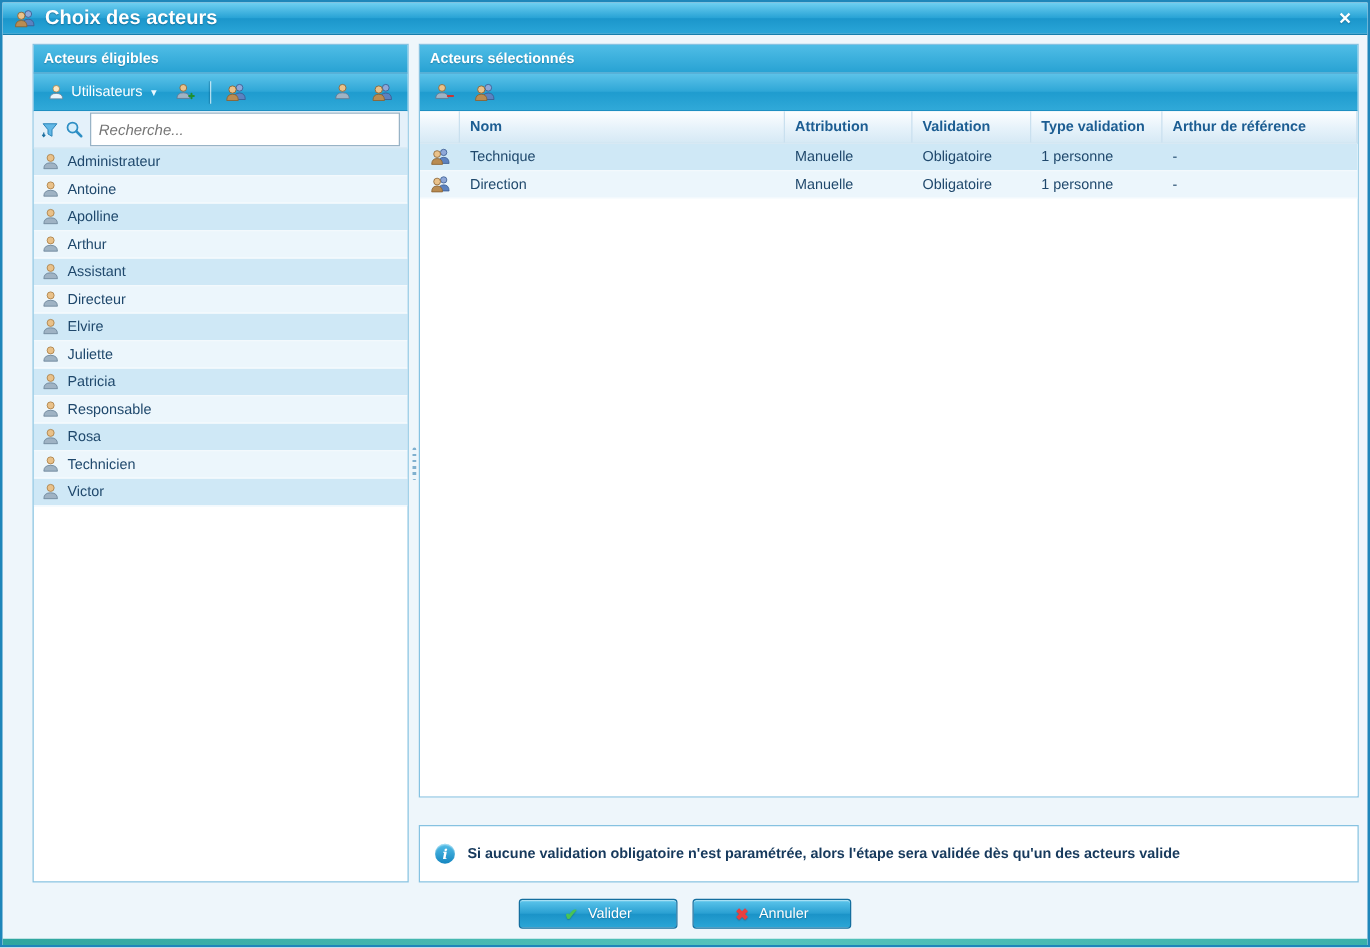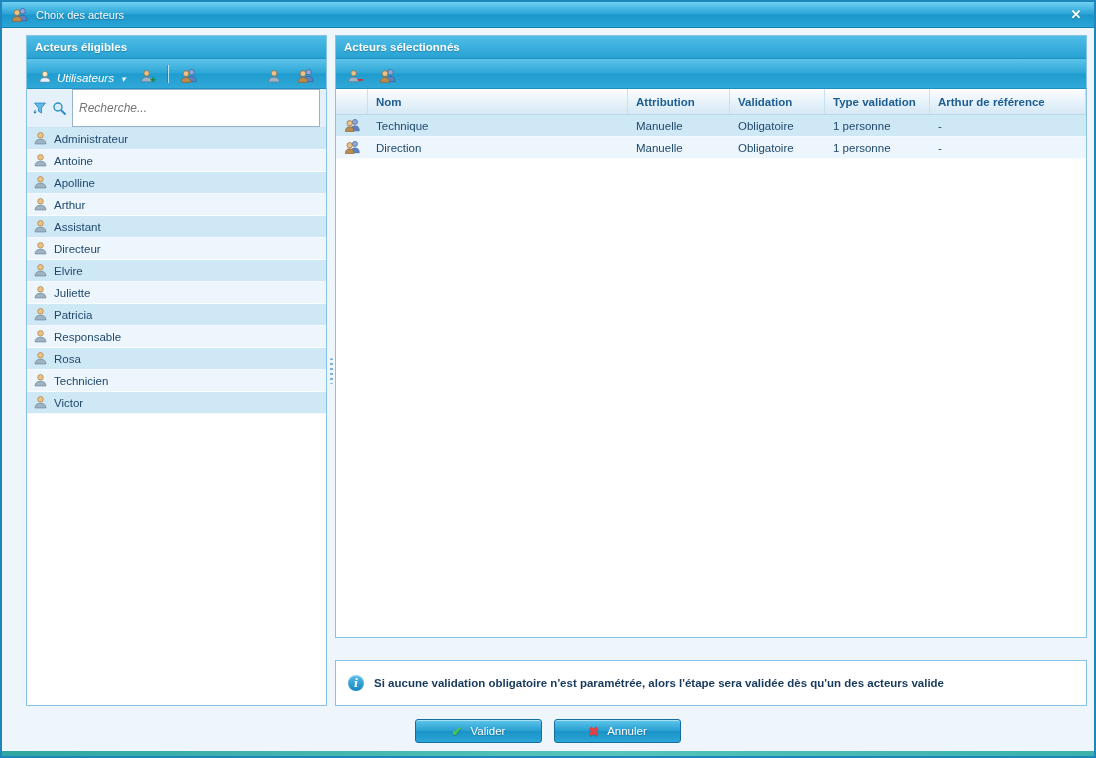--- a/index.html
+++ b/index.html
@@ -16,21 +16,21 @@
   }
 
   
   .titlebar {
     height: 26px; flex: 0 0 26px;
     background: linear-gradient(#6fd0f2, #2aa4d6 48%, #1b96cb 52%, #2aa6d8);
     display: flex; align-items: center; gap: 7px; padding: 0 9px;
     border-bottom: 1px solid #157ead;
   }
   .titlebar .title {
-    flex: 1; color: #fff; font-weight: normal; font-size: 11px;
+    flex: 1; color: #fff; font-weight: bold; font-size: 16px;
     text-shadow: 0 1px 1px rgba(0,60,90,.45);
   }
   .close {
     color: #fff; font-weight: bold; font-size: 13px; cursor: pointer;
     width: 18px; text-align: center; text-shadow: 0 1px 1px rgba(0,60,90,.4);
   }
 
   
   .main { flex: 1; display: flex; padding: 7px 7px 5px 24px; min-height: 0; }
 
@@ -44,37 +44,37 @@
     background: linear-gradient(#4fbde6, #28a2d3);
     border-bottom: 1px solid #1f90c3;
     text-shadow: 0 1px 1px rgba(0,60,90,.35);
   }
   .toolbar {
     flex: 0 0 30px; display: flex; align-items: center; gap: 7px; padding: 0 7px;
     background: linear-gradient(#5cc3e9, #2fa7d7 48%, #1f9ccf 52%, #30a9d8);
     border-bottom: 1px solid #1e8fc2;
   }
   .tb-btn {
-    display: flex; align-items: flex-end; justify-content: center; gap: 5px;
+    display: flex; align-items: center; justify-content: center; gap: 5px;
     background: transparent; border: 1px solid transparent; border-radius: 2px;
     height: 22px; padding: 0 3px; cursor: pointer;
-    color: #fff; font-size: 11.5px; font-family: inherit; font-style: italic;
+    color: #fff; font-size: 11.5px; font-family: inherit;
   }
   .caret { font-size: 9px; color: #eaf8ff; margin-left: 2px; }
   .tb-sep { width: 1px; height: 18px; background: rgba(255,255,255,.65); box-shadow: -1px 0 0 rgba(0,80,120,.3); }
   .tb-spacer { flex: 1; }
 
   
   .left { width: 301px; flex: 0 0 301px; }
   .searchrow {
     flex: 0 0 30px; display: flex; align-items: center; gap: 5px; padding: 0 6px;
     background: #e4f1fa; border-bottom: 1px solid #cde3f1;
   }
   .search-input {
-    flex: 1; height: 38px; border: 1px solid #98b3c6; background: #fff;
+    flex: 1; height: 27px; border: 1px solid #98b3c6; background: #fff;
     padding: 0 6px; font-family: "Liberation Sans", sans-serif;
     font-size: 12px; font-style: italic; color: #0c4a6e; outline: none;
   }
   .user-list { flex: 1; overflow: auto; }
   .user-row {
     height: 22px; display: flex; align-items: center; gap: 6px; padding: 0 6px;
     font-size: 11.5px; color: #1f486c; cursor: default;
     border-bottom: 1px solid rgba(255,255,255,.75);
   }
   .user-row:nth-child(odd)  { background: #cfe8f6; }

